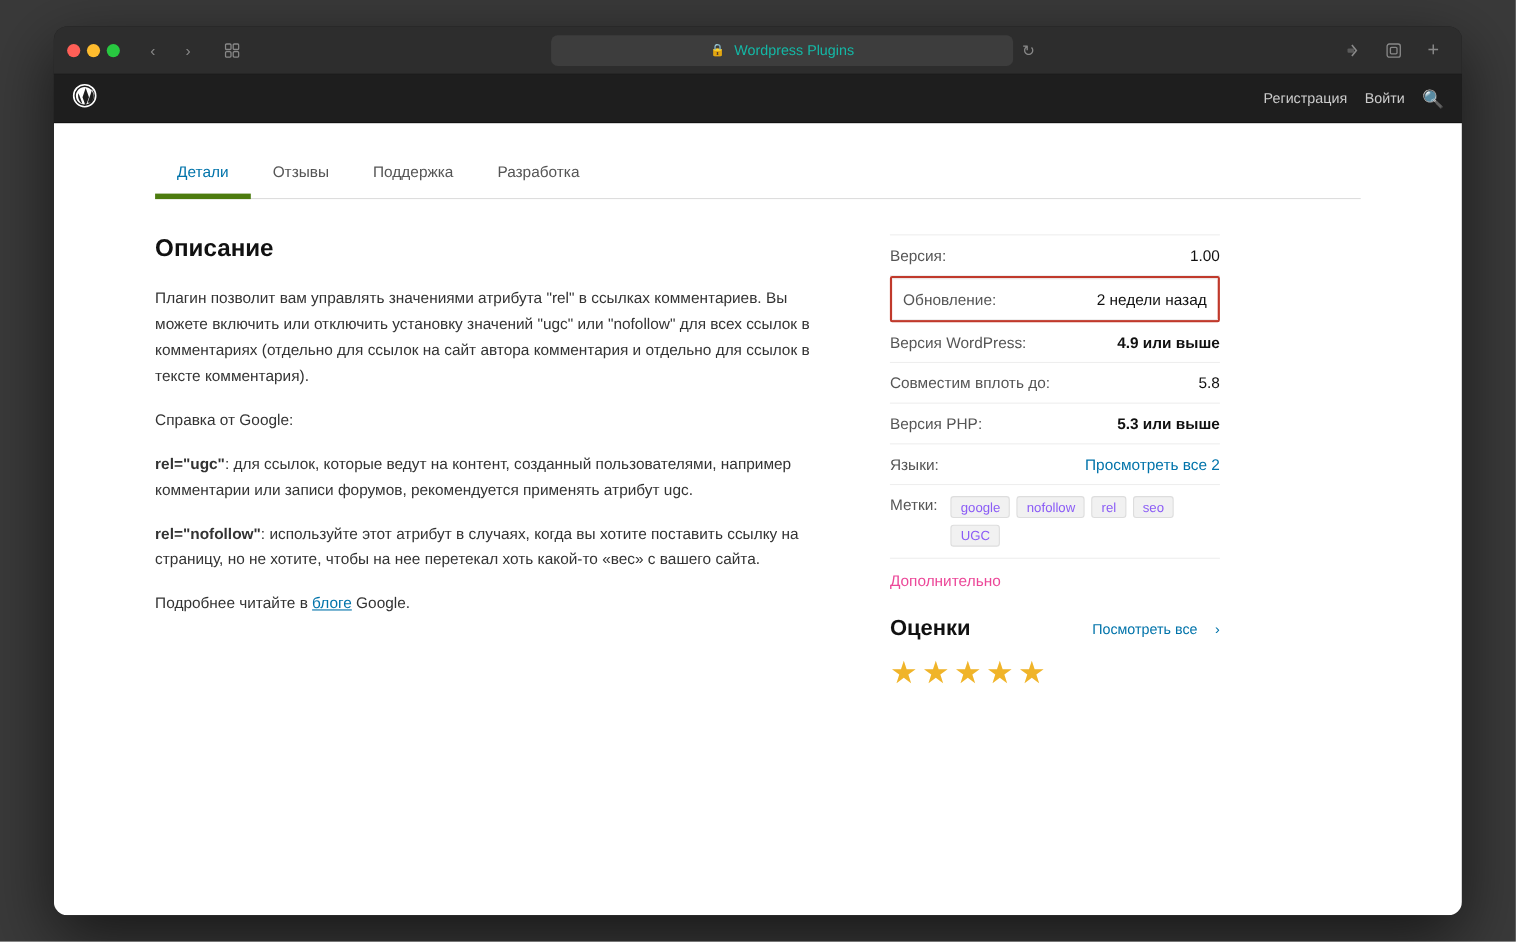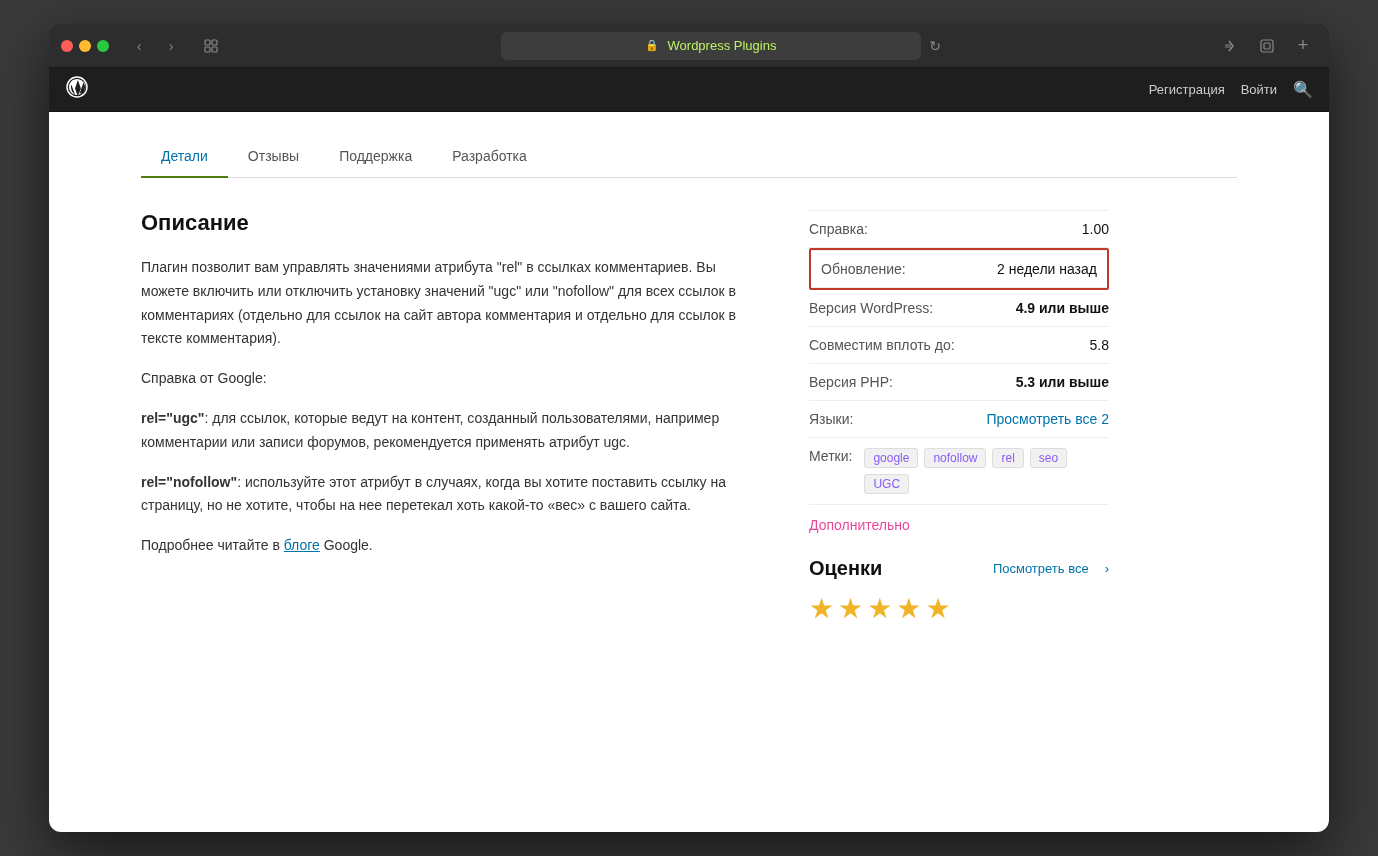--- a/index.html
+++ b/index.html
@@ -100,21 +100,21 @@
       gap: 8px;
       padding: 0 12px;
     }
 
     .lock-icon {
       color: #888;
       font-size: 11px;
     }
 
     .address-text {
-      color: #bef264;
+      color: #14b8a6;
       font-size: 13px;
     }
 
     .reload-btn {
       background: none;
       border: none;
       color: #888;
       font-size: 14px;
       cursor: pointer;
       margin-left: 8px;
@@ -202,21 +202,21 @@
       font-size: 14px;
       color: #555;
       cursor: pointer;
       border-bottom: 2px solid transparent;
       margin-bottom: -1px;
       text-decoration: none;
     }
 
     .tab.active {
       color: #0073aa;
-      border-bottom: 2px solid #4d7c0f;
+      border-bottom: 5px solid #4d7c0f;
     }
 
     
     .main-layout {
       display: flex;
       gap: 48px;
     }
 
     .main-left {
       flex: 1;
@@ -452,21 +452,21 @@
             <strong>rel="nofollow"</strong><span>: используйте этот атрибут в случаях, когда вы хотите поставить ссылку на страницу, но не хотите, чтобы на нее перетекал хоть какой-то «вес» с вашего сайта.</span>
           </p>
           <p class="description-text">
             <span>Подробнее читайте в </span><a class="description-link">блоге</a><span> Google.</span>
           </p>
         </div>
 
         <div class="main-right">
 
           <div class="info-row">
-            <span class="info-label">Справка:</span>
+            <span class="info-label">Версия:</span>
             <span class="info-value">1.00</span>
           </div>
 
           <div class="highlight-box">
             <div class="info-row">
               <span class="info-label">Обновление:</span>
               <span class="info-value">2 недели назад</span>
             </div>
           </div>
 

